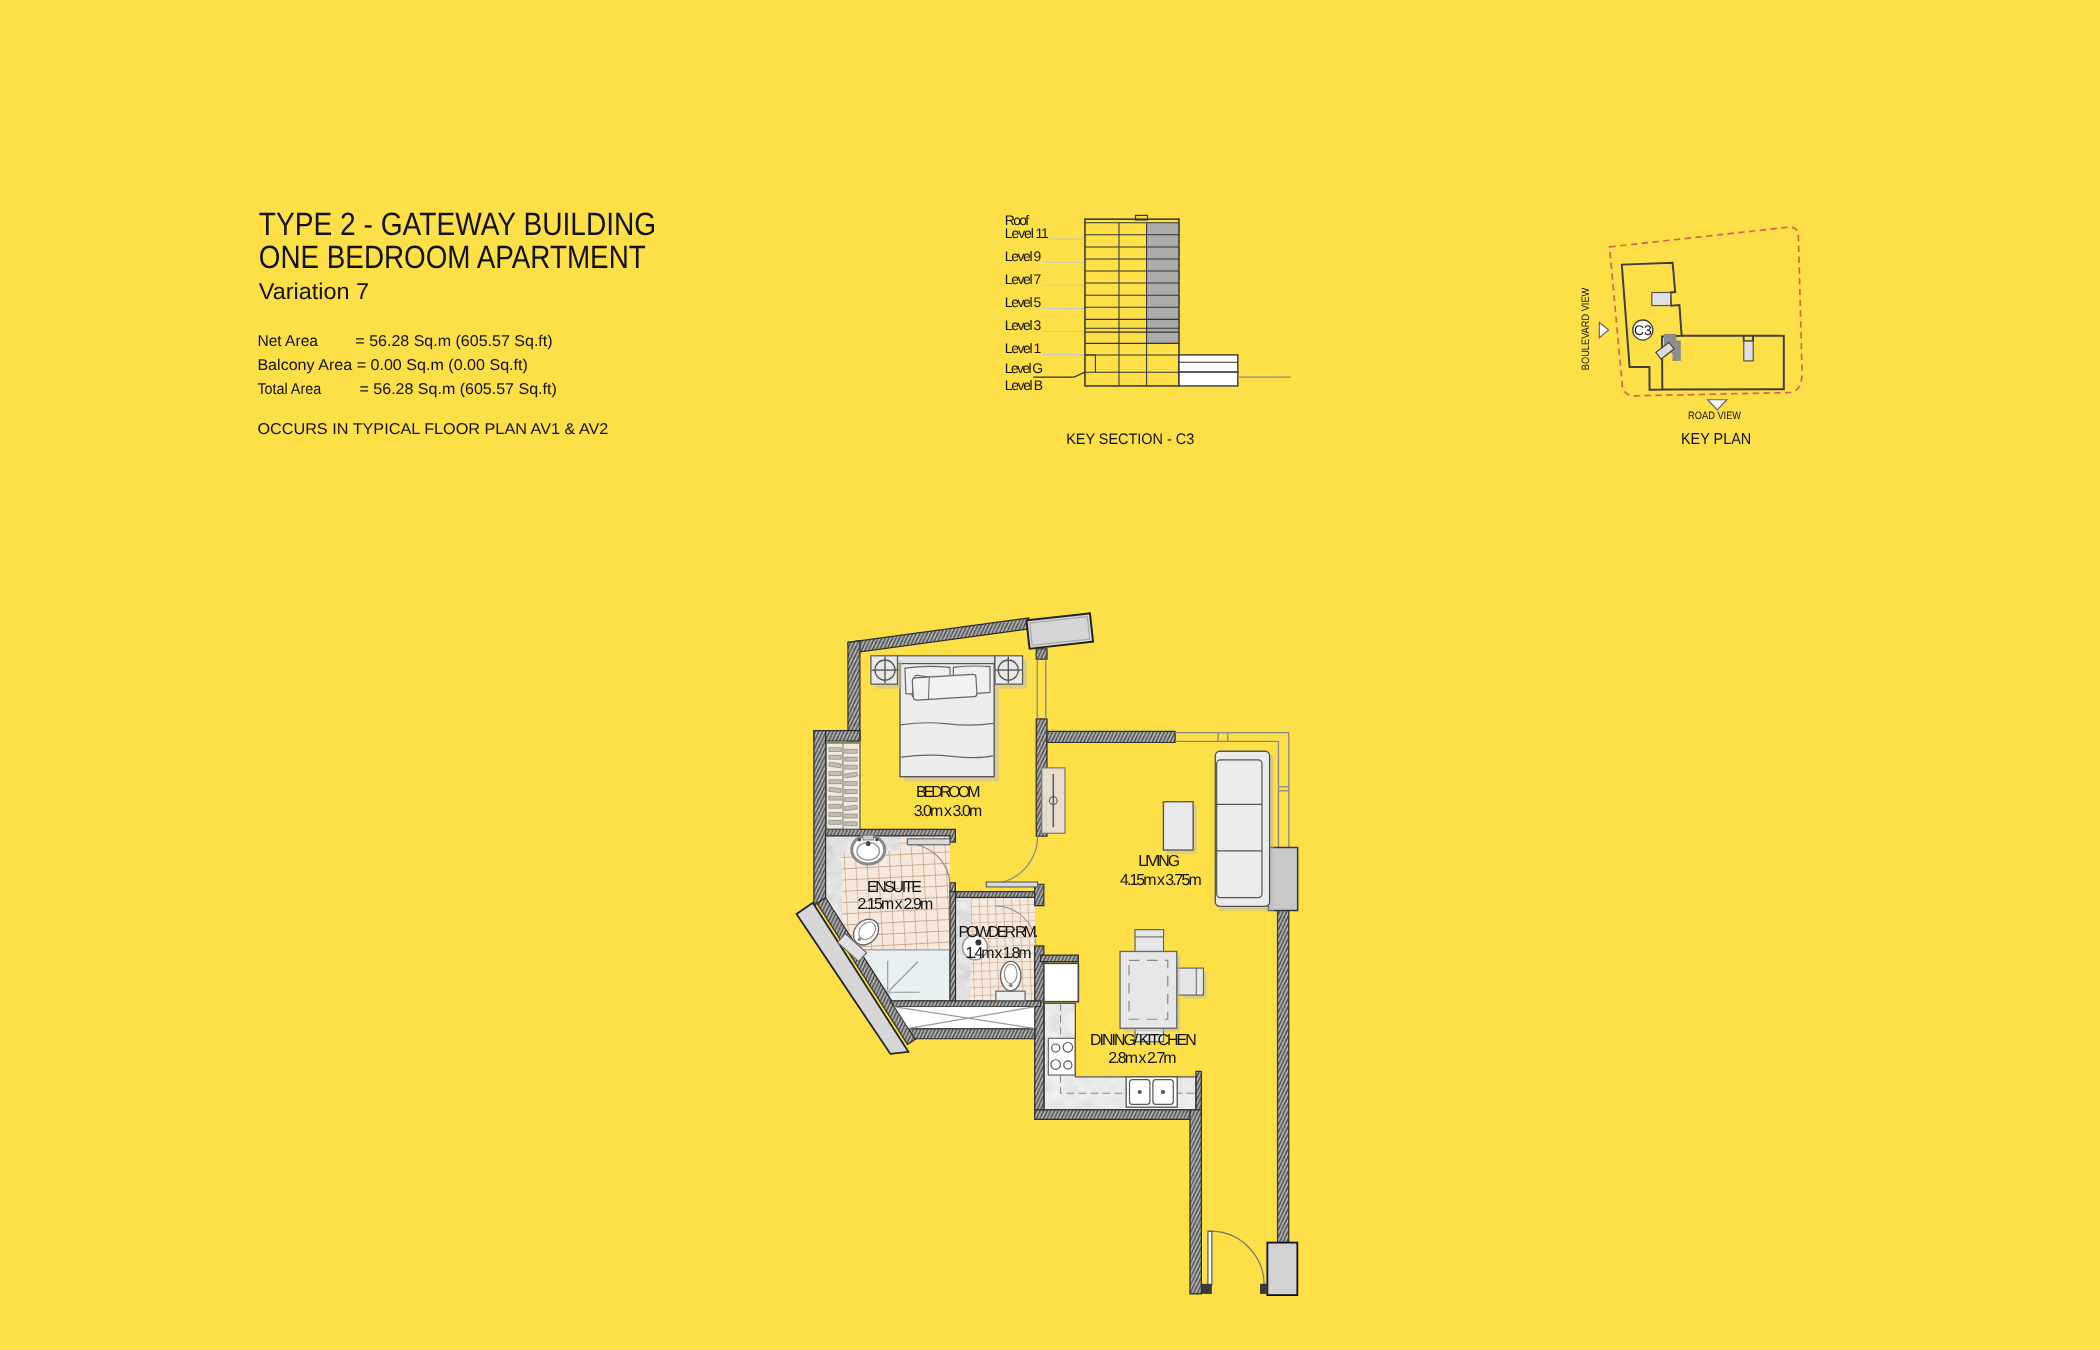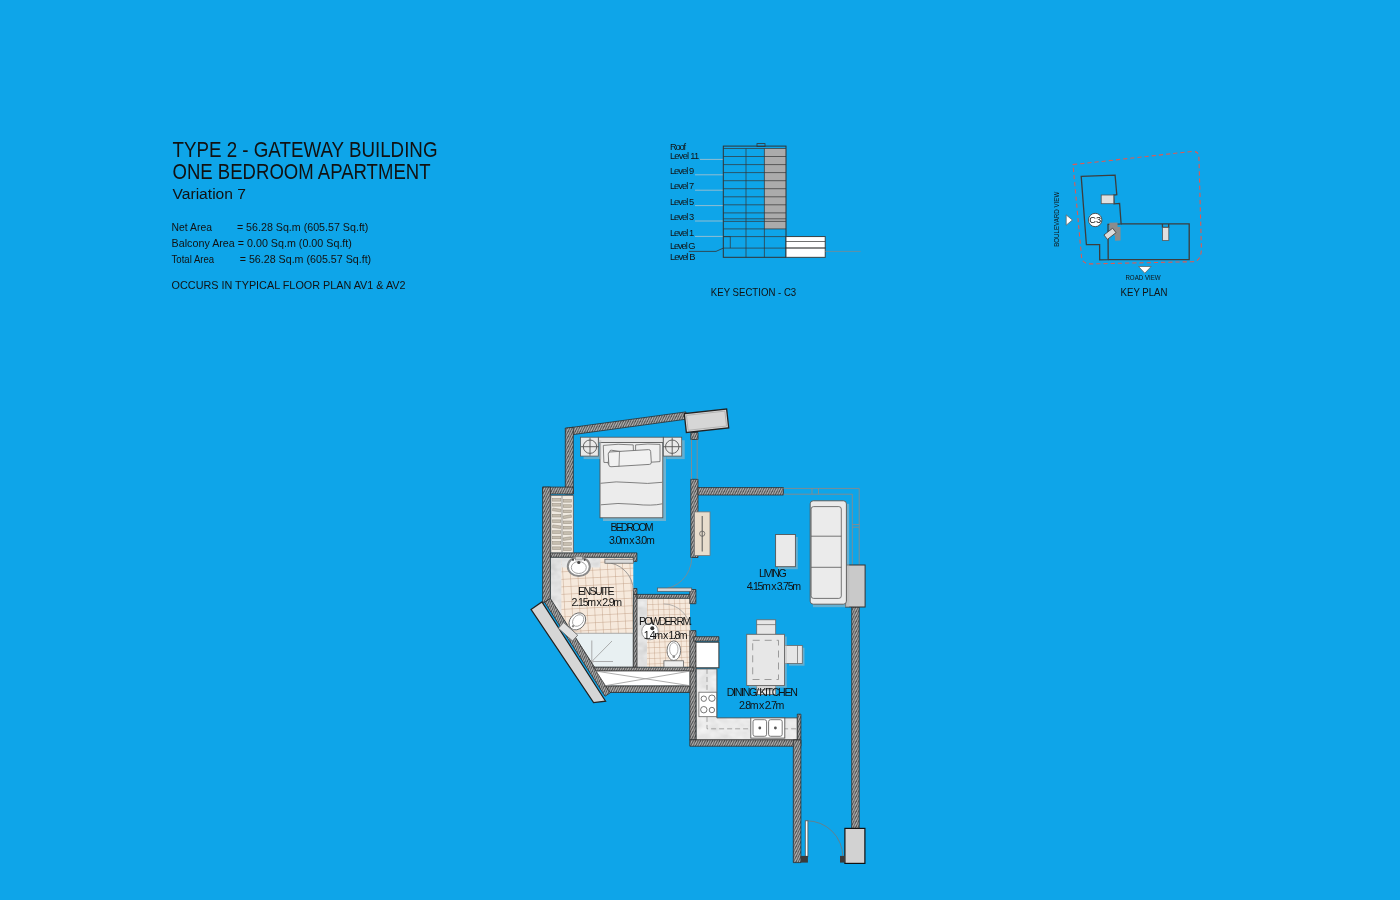--- a/index.html
+++ b/index.html
@@ -1,17 +1,17 @@
 <!DOCTYPE html>
 <html><head>
 <meta charset="utf-8">
 <style>
 html,body{margin:0;padding:0;background:#ffffff;}
 *{font-family:"Liberation Sans",sans-serif;}
-#page{position:relative;width:1400px;height:900px;background:#0ea5e9;overflow:hidden;}
+#page{position:relative;width:1400px;height:900px;background:#fde047;overflow:hidden;}
 </style>
 </head>
 <body>
 <div id="page">
 <svg width="1400" height="900" viewBox="0 0 1400 900">
 <defs>
 <pattern id="hatch" width="2.4" height="5" patternUnits="userSpaceOnUse">
   <rect width="2.4" height="5" fill="#b9b9b9"></rect>
   <line x1="0" y1="5" x2="2.4" y2="0" stroke="#4e4e4e" stroke-width="1.1"></line>
   <line x1="2.4" y1="5" x2="4.8" y2="0" stroke="#4e4e4e" stroke-width="1.1"></line>

